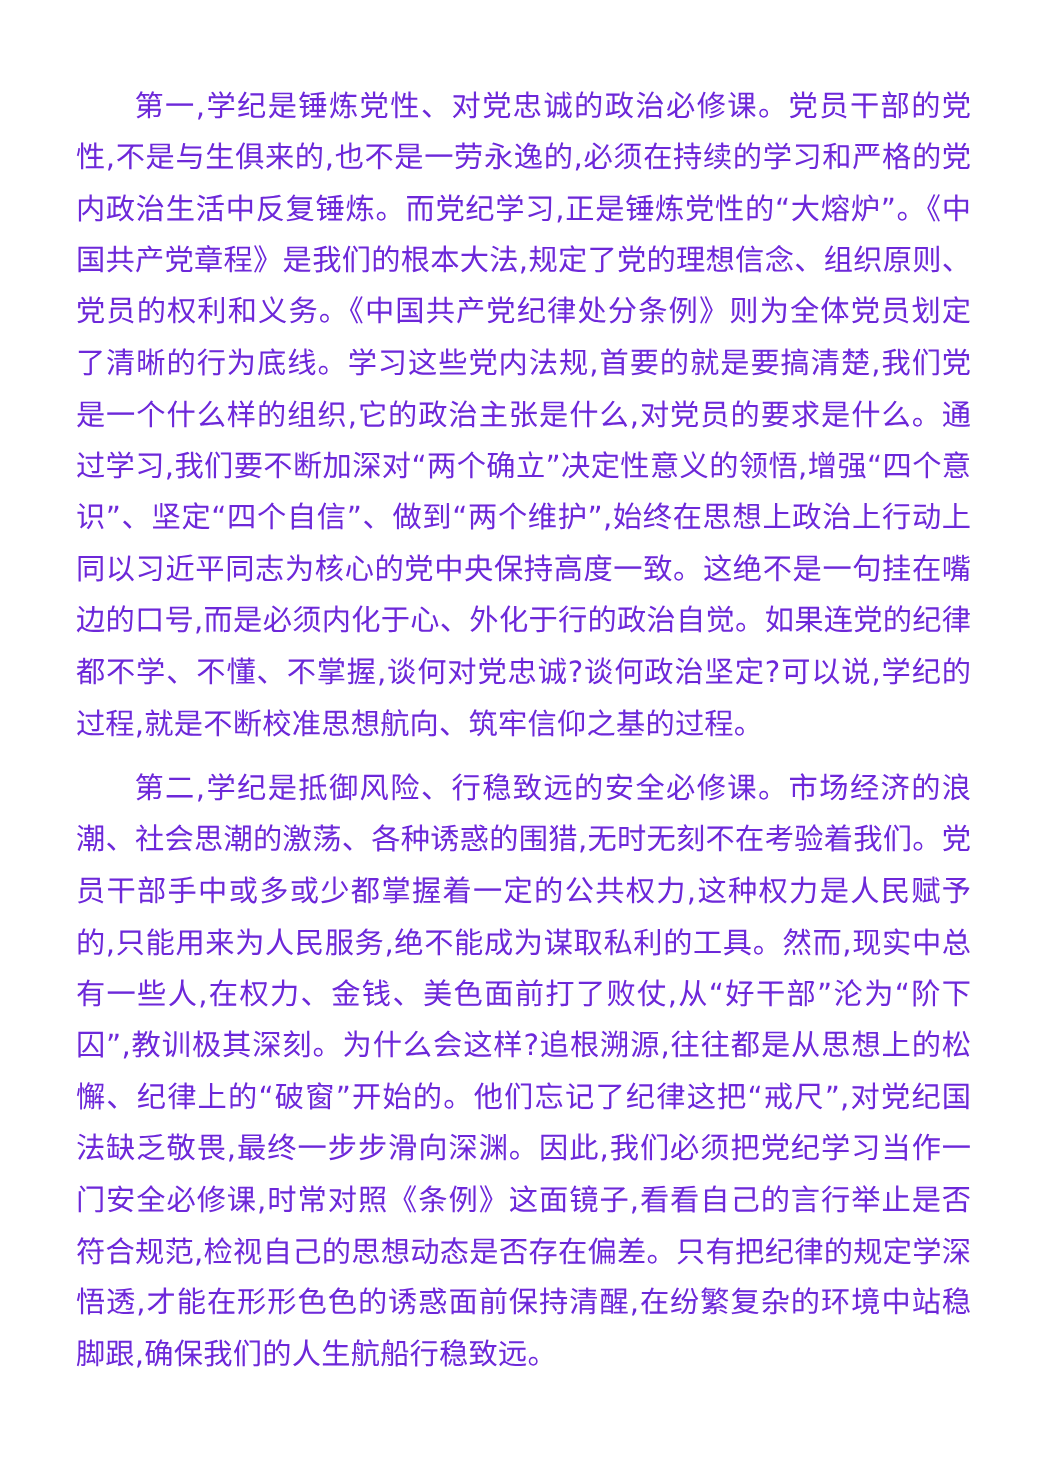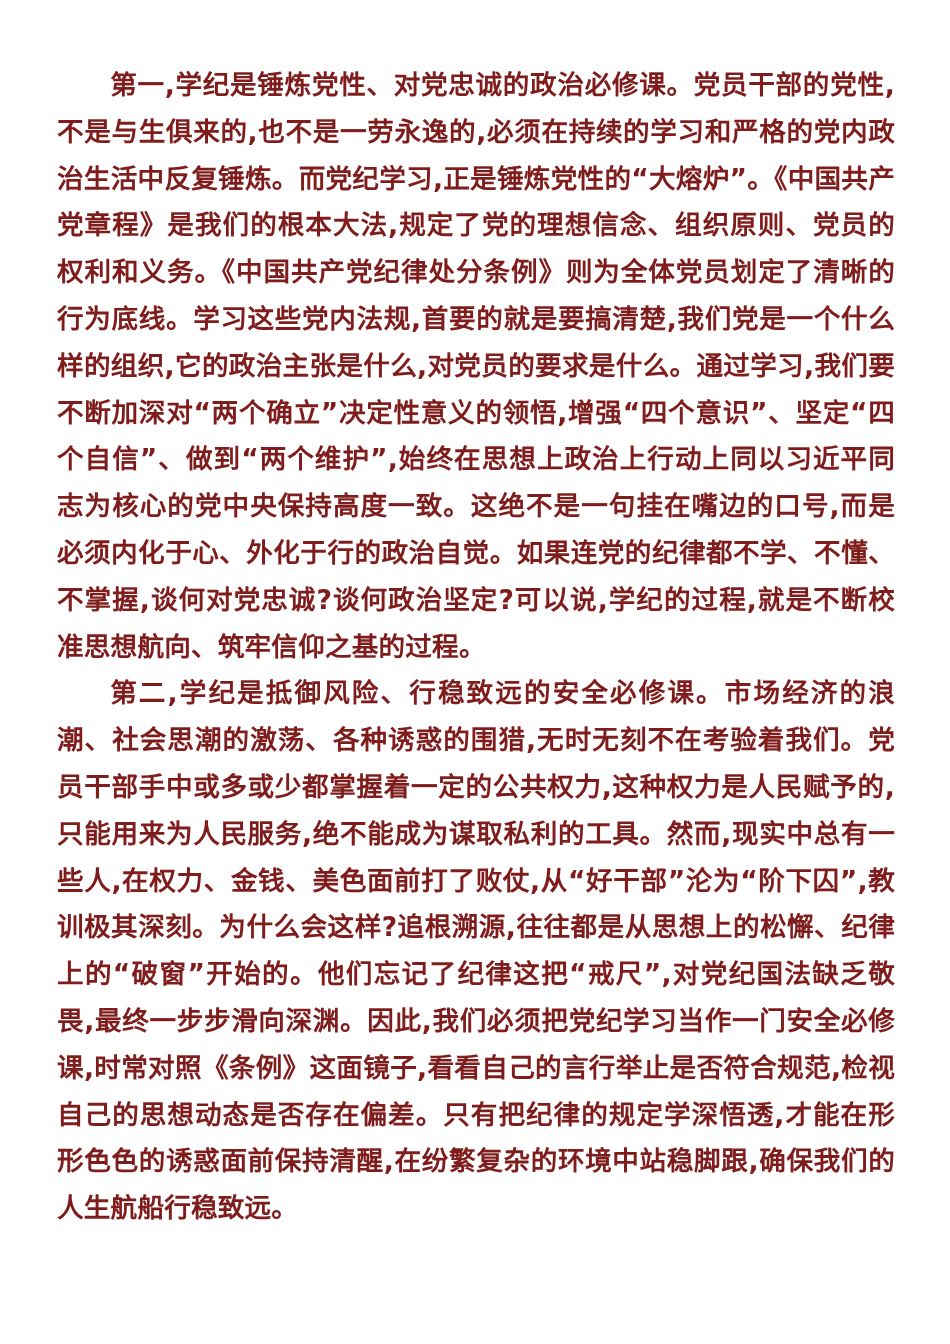--- a/index.html
+++ b/index.html
@@ -20,30 +20,30 @@
     background: #ffffff;
     overflow: hidden;
   }
   .page-body {
     position: absolute;
     left: 57px;
     top: 62px;
     width: 838px;
   }
   .doc-para {
-    margin: 0;
+    margin: 12px;
     padding: 0;
     font-size: 26.6px;
     line-height: 46.8px;
     letter-spacing: 0.2px;
     text-align: justify;
     text-justify: inter-ideograph;
     text-indent: 2em;
-    color: #7f1d1d;
-    font-weight: 700;
+    color: #6d28d9;
+    font-weight: 400;
     word-break: break-all;
     -webkit-font-smoothing: antialiased;
   }
   .doc-para + .doc-para {
     margin-top: 0;
   }
   
   .doc-para:last-child {
     text-align-last: left;
   }

